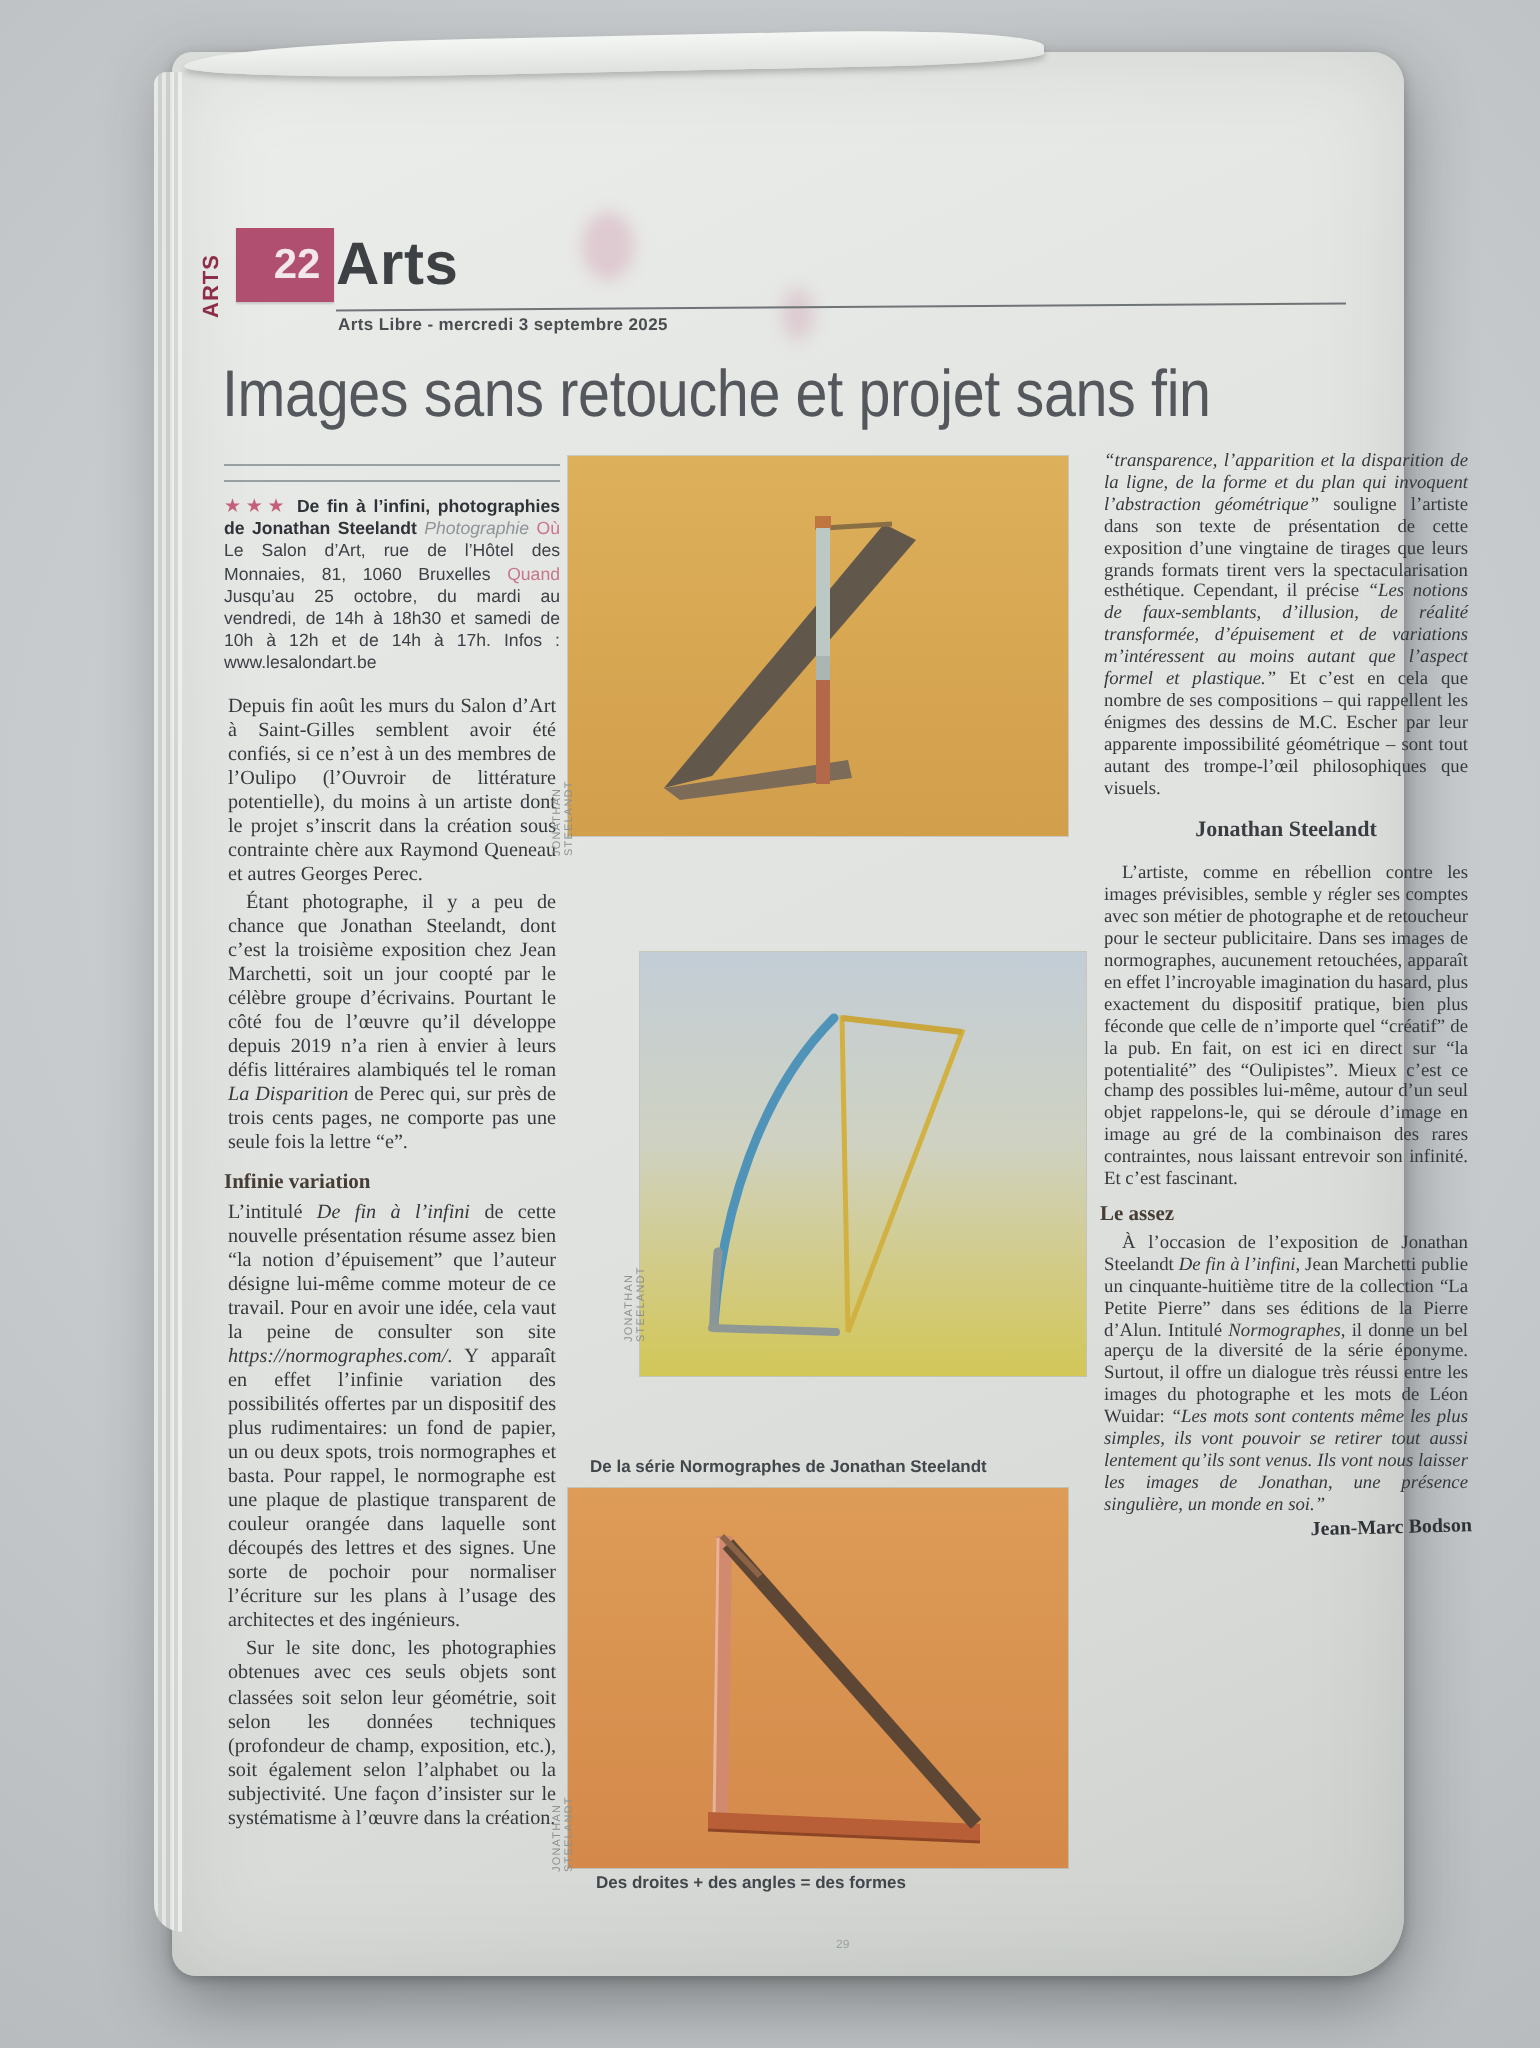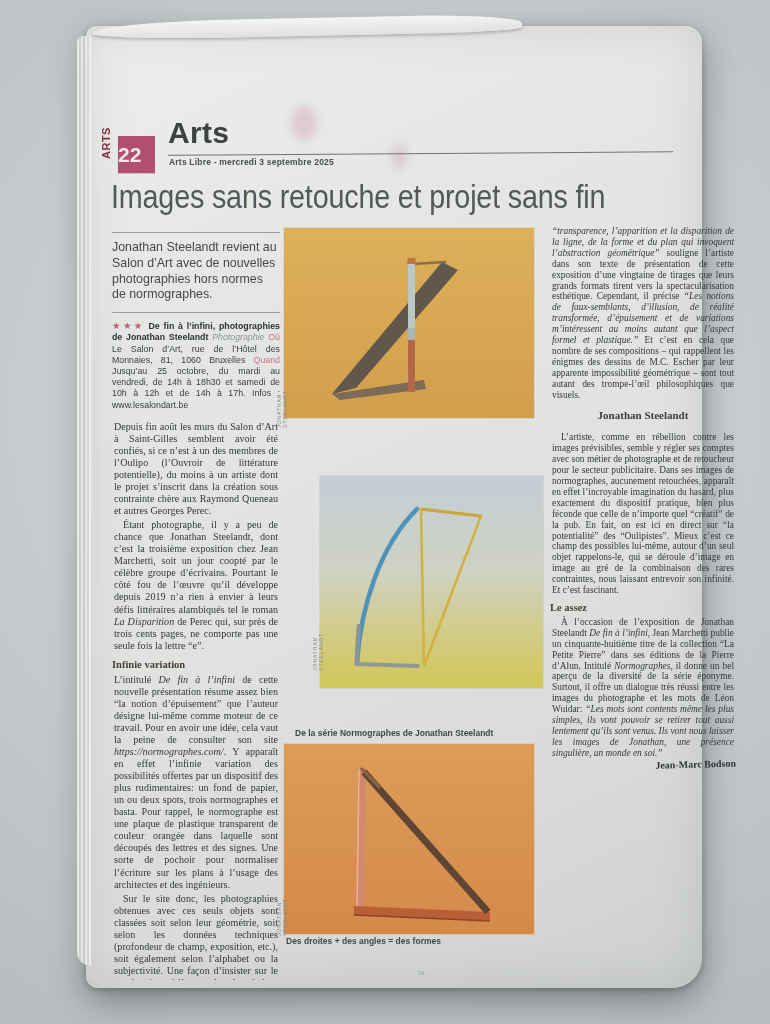--- a/index.html
+++ b/index.html
@@ -14,23 +14,23 @@
     border-radius:8px 0 0 18px;opacity:.85;}
   .paper::after{content:"";position:absolute;left:6px;top:-8px;width:430px;height:18px;
     background:linear-gradient(#f4f6f3,#dfe1de);border-radius:50% 40% 30% 50%/90% 80% 40% 60%;
     transform:rotate(-1.2deg);box-shadow:0 2px 3px rgba(90,95,92,.35);}
   .smudge{position:absolute;border-radius:50%;filter:blur(4px);pointer-events:none;}
 
   
   .kicker-vert{position:absolute;left:14px;top:96px;width:14px;height:42px;
     color:#8e2d48;font-weight:bold;font-size:11px;letter-spacing:.5px;
     writing-mode:vertical-rl;transform:rotate(180deg);text-align:center;}
-  .pagenum-box{position:absolute;left:32px;top:110px;width:37px;height:37px;background:#b04f70;
-    color:#f3e7ec;font-weight:bold;font-size:21px;display:flex;align-items:center;
-    box-shadow:0 1px 1px rgba(0,0,0,.15);}
+  .pagenum-box{position:absolute;left:32px;top:88px;width:37px;height:37px;background:#b04f70;
+    color:#f3e7ec;font-weight:bold;font-size:21px;display:flex;align-items:center;justify-content:center;
+    box-shadow:0 1px 1px rgba(0,0,0,.15);padding-left:12px;}
   .section-title{position:absolute;left:82px;top:90px;font-size:30px;font-weight:bold;color:#3d4144;letter-spacing:.3px;}
   .header-rule{position:absolute;left:82px;top:127px;width:505px;height:1px;background:#6f7476;transform:rotate(-.4deg);}
   .dateline{position:absolute;left:83px;top:131px;font-size:8.5px;font-weight:bold;color:#4a4e51;letter-spacing:.2px;}
   .headline{position:absolute;left:25px;top:152px;font-size:33px;color:#54585c;white-space:nowrap;
     transform:scaleX(.87);transform-origin:left;letter-spacing:-.2px;}
 
   
   .col-left{position:absolute;left:26px;top:206px;width:168px;height:748px;overflow:hidden;}
   .col-right{position:absolute;left:464px;top:198px;width:186px;height:760px;overflow:hidden;}
   .rule{border:none;border-top:1px solid #9aa0a2;margin:0 0 7px 0;}
@@ -75,21 +75,20 @@
     <span>22</span>
   </div>
   <div class="section-title">Arts</div>
   <div class="header-rule"></div>
   <div class="dateline">Arts Libre - mercredi 3 septembre 2025</div>
 
   <h1 class="headline" style="margin:0;font-weight:normal;">Images sans retouche et projet sans fin</h1>
 
   <div class="col-left">
     <hr class="rule">
-    <p class="intro">Jonathan Steelandt revient au Salon d’Art avec de nouvelles photographies hors normes de normographes.</p>
     <hr class="rule">
     <p class="infobox">
       <span class="stars">★★★</span>
       <span class="info-title">De fin à l’infini, photographies de Jonathan Steelandt</span>
       <span class="info-cat">Photographie</span>
       <span class="info-label">Où</span>
       <span>Le Salon d’Art, rue de l’Hôtel des Monnaies, 81, 1060 Bruxelles</span>
       <span class="info-label">Quand</span>
       <span>Jusqu’au 25 octobre, du mardi au vendredi, de 14h à 18h30 et samedi de 10h à 12h et de 14h à 17h. Infos : www.lesalondart.be</span>
     </p>
@@ -156,21 +155,21 @@
       <rect width="250" height="190" fill="url(#g3)"></rect>
       <polygon points="74,24 82,24 80,168 72,168" fill="#d28a6e"></polygon>
       <line x1="75" y1="25" x2="73" y2="167" stroke="#e8b494" stroke-width="1.5"></line>
       <polygon points="70,162 206,168 206,177 70,171" fill="#b95f38"></polygon>
       <line x1="70" y1="171" x2="206" y2="177" stroke="#8d4526" stroke-width="1.5"></line>
       <line x1="80" y1="28" x2="204" y2="168" stroke="#5e4634" stroke-width="7"></line>
       <line x1="77" y1="24" x2="96" y2="44" stroke="#8d6346" stroke-width="3"></line>
     </svg>
   </div>
   <div class="credit" style="left:190px;top:840px;height:70px;">JONATHAN STEELANDT</div>
-  <div class="caption" style="left:200px;top:910px;width:244px;">Des droites + des angles = des formes</div>
+  <div class="caption" style="left:212px;top:910px;width:244px;">Des droites + des angles = des formes</div>
 
   <div class="col-right">
     <div class="body">
       <p><span class="seg-i">“transparence, l’apparition et la disparition de la ligne, de la forme et du plan qui invoquent l’abstraction géométrique”</span><span> souligne l’artiste dans son texte de présentation de cette exposition d’une vingtaine de tirages que leurs grands formats tirent vers la spectacularisation esthétique. Cependant, il précise </span><span class="seg-i">“Les notions de faux-semblants, d’illusion, de réalité transformée, d’épuisement et de variations m’intéressent au moins autant que l’aspect formel et plastique.”</span><span> Et c’est en cela que nombre de ses compositions – qui rappellent les énigmes des dessins de M.C. Escher par leur apparente impossibilité géométrique – sont tout autant des trompe-l’œil philosophiques que visuels.</span></p>
       <div class="quote-author">Jonathan Steelandt</div>
       <p style="text-indent:9px;">L’artiste, comme en rébellion contre les images prévisibles, semble y régler ses comptes avec son métier de photographe et de retoucheur pour le secteur publicitaire. Dans ses images de normographes, aucunement retouchées, apparaît en effet l’incroyable imagination du hasard, plus exactement du dispositif pratique, bien plus féconde que celle de n’importe quel “créatif” de la pub. En fait, on est ici en direct sur “la potentialité” des “Oulipistes”. Mieux c’est ce champ des possibles lui-même, autour d’un seul objet rappelons-le, qui se déroule d’image en image au gré de la combinaison des rares contraintes, nous laissant entrevoir son infinité. Et c’est fascinant.</p>
       <div class="subhead">Le assez</div>
       <p style="text-indent:9px;"><span>À l’occasion de l’exposition de Jonathan Steelandt </span><span class="seg-i">De fin à l’infini</span><span>, Jean Marchetti publie un cinquante-huitième titre de la collection “La Petite Pierre” dans ses éditions de la Pierre d’Alun. Intitulé </span><span class="seg-i">Normographes</span><span>, il donne un bel aperçu de la diversité de la série éponyme. Surtout, il offre un dialogue très réussi entre les images du photographe et les mots de Léon Wuidar: </span><span class="seg-i">“Les mots sont contents même les plus simples, ils vont pouvoir se retirer tout aussi lentement qu’ils sont venus. Ils vont nous laisser les images de Jonathan, une présence singulière, un monde en soi.”</span></p>
       <div class="byline">Jean-Marc Bodson</div>
     </div>

